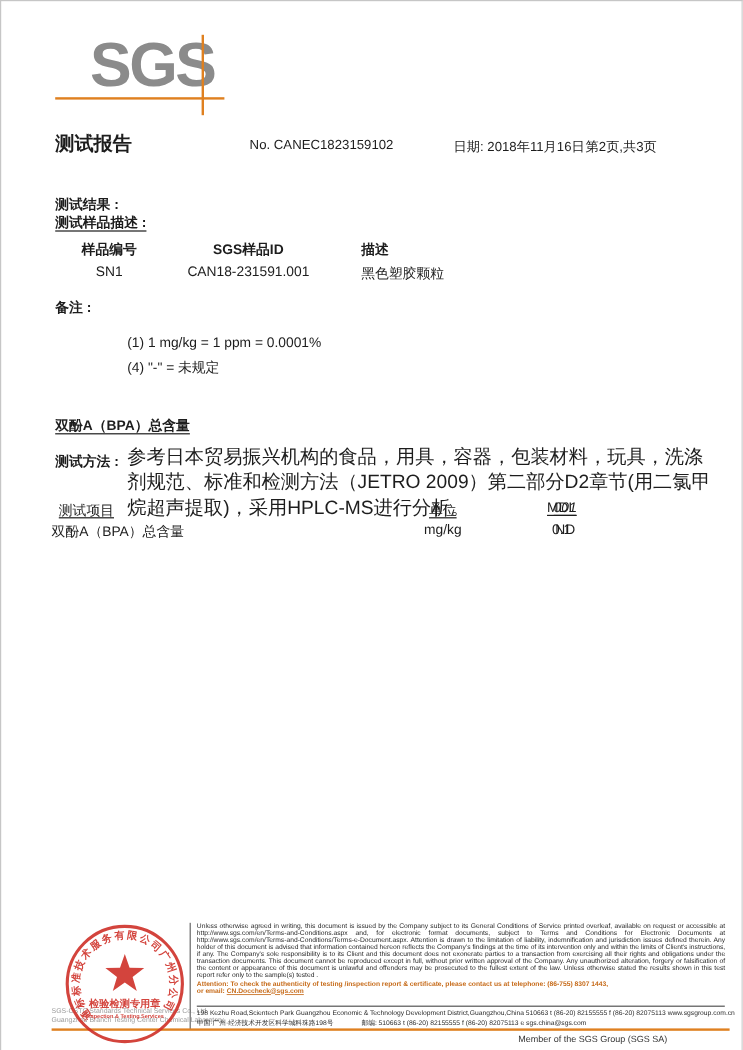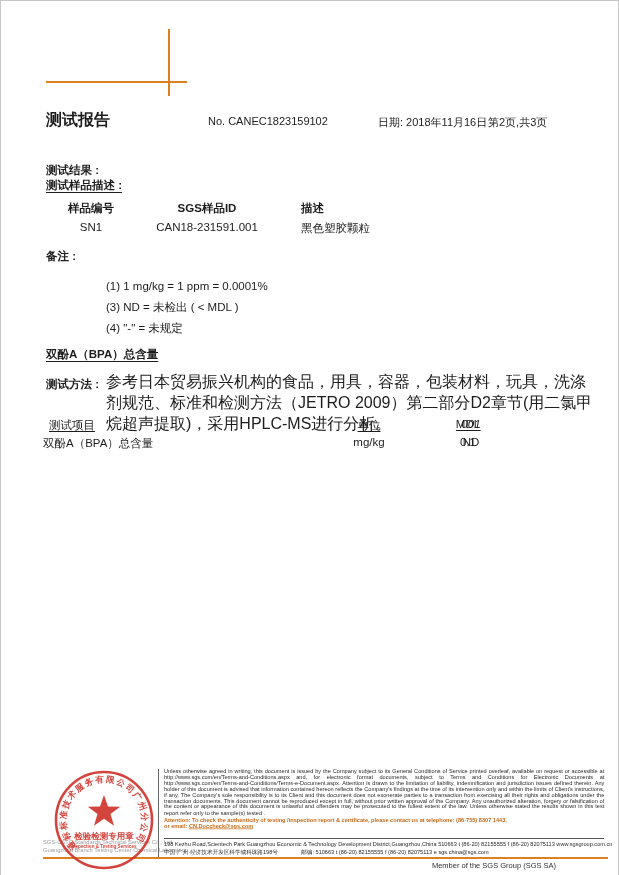--- a/index.html
+++ b/index.html
@@ -70,20 +70,21 @@
   .orange-rule { left:42px; top:856px; width:565px; height:2px; background:#df8020; }
   .member-line { left:383px; top:860px; width:220px; font-size:7.5px; color:#333; text-align:center; }
 
   .stamp { left:48px; top:764px; width:110px; height:110px; opacity:0.9; }
 </style>
 </head>
 <body>
 
 <div class="page">
 
+  <div class="abs logo-text">SGS</div>
   <div class="abs logo-hline"></div>
   <div class="abs logo-vline"></div>
 
   <div class="abs title">测试报告</div>
   <div class="abs hdr report-no">No. CANEC1823159102</div>
   <div class="abs hdr report-date">日期: 2018年11月16日</div>
   <div class="abs hdr page-info">第2页,共3页</div>
 
   <div class="abs body-txt results-label">测试结果 :</div>
 
@@ -93,21 +94,20 @@
     <div class="hd ctr">SGS样品ID</div>
     <div class="hd c3">描述</div>
     <div class="ctr">SN1</div>
     <div class="ctr">CAN18-231591.001</div>
     <div class="c3">黑色塑胶颗粒</div>
   </div>
 
   <div class="abs body-txt remarks-label">备注 :</div>
   <div class="abs remarks-list">
     <div>(1) 1 mg/kg = 1 ppm = 0.0001%</div>
-    <div>(3) ND = 未检出 ( &lt; MDL )</div>
     <div>(4) "-" = 未规定</div>
   </div>
 
   <div class="abs body-txt section-heading bpa-heading">双酚A（BPA）总含量</div>
   <div class="abs body-txt method-label">测试方法 :</div>
   <div class="abs method-text">参考日本贸易振兴机构的食品，用具，容器，包装材料，玩具，洗涤剂规范、标准和检测方法（JETRO 2009）第二部分D2章节(用二氯甲烷超声提取)，采用HPLC-MS进行分析。</div>
 
   <div class="abs tt-hd tt-item-hd">测试项目</div>
   <div class="abs tt-hd tt-unit">单位</div>
   <div class="abs tt-hd tt-mdl">MDL</div>

